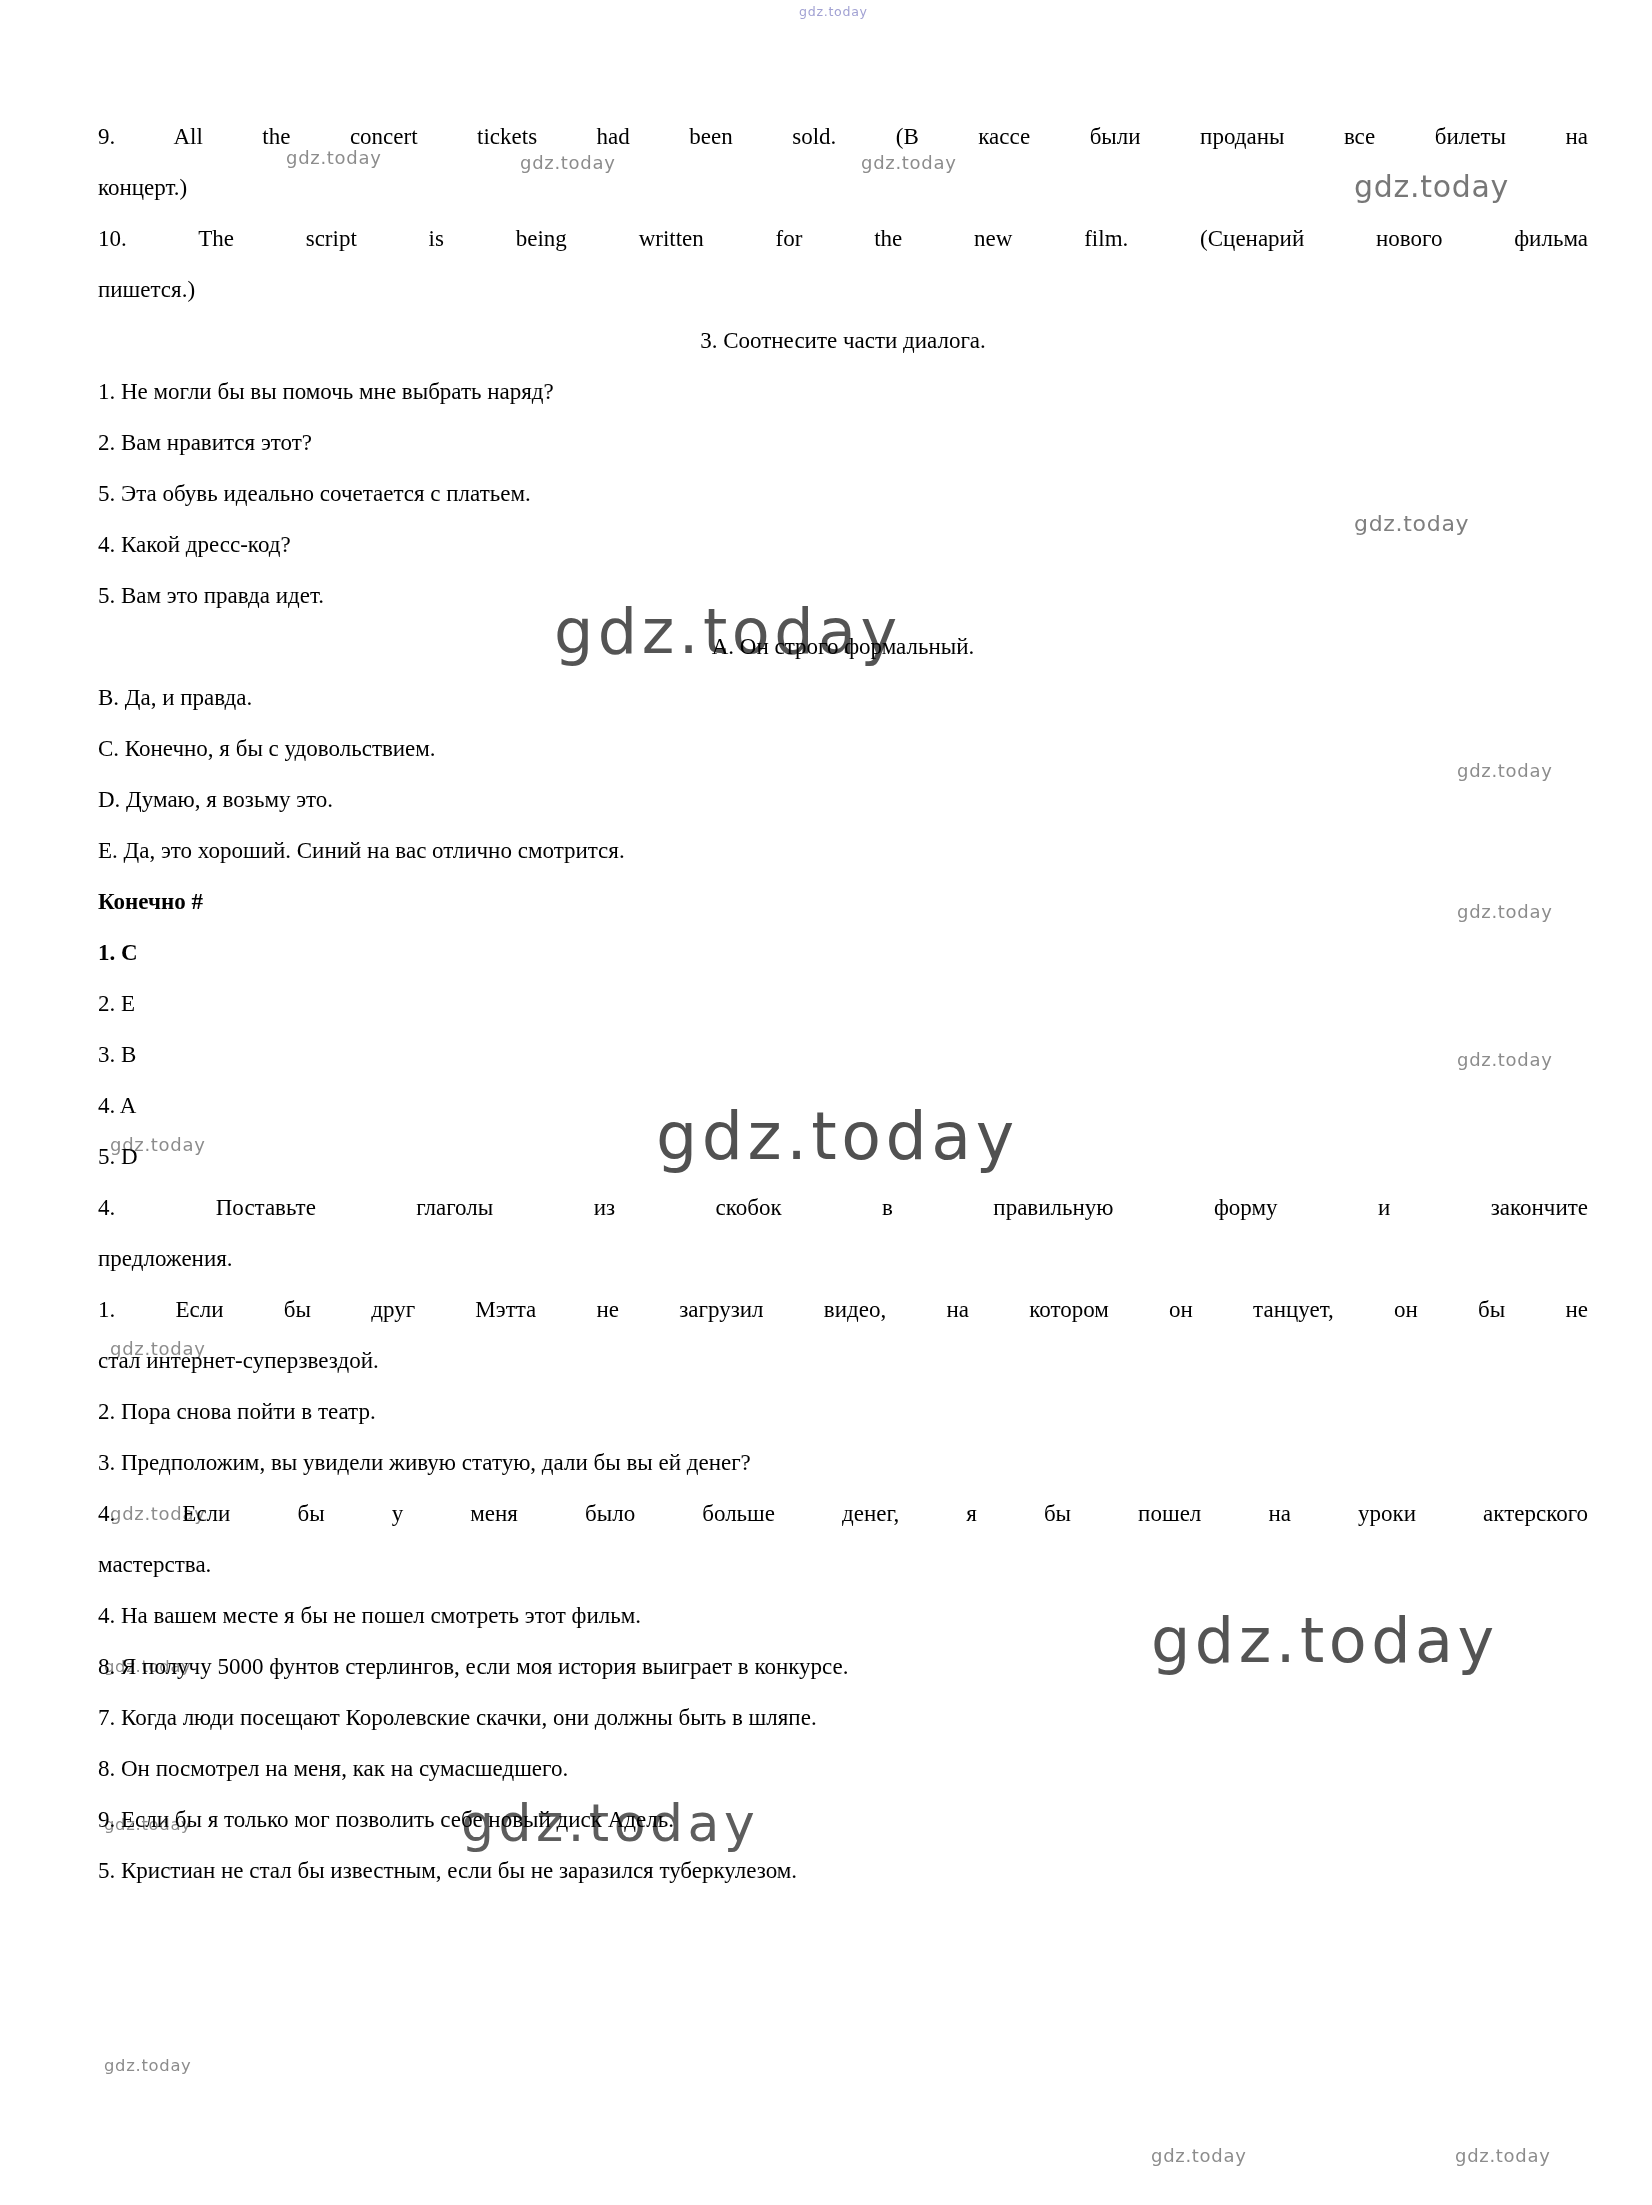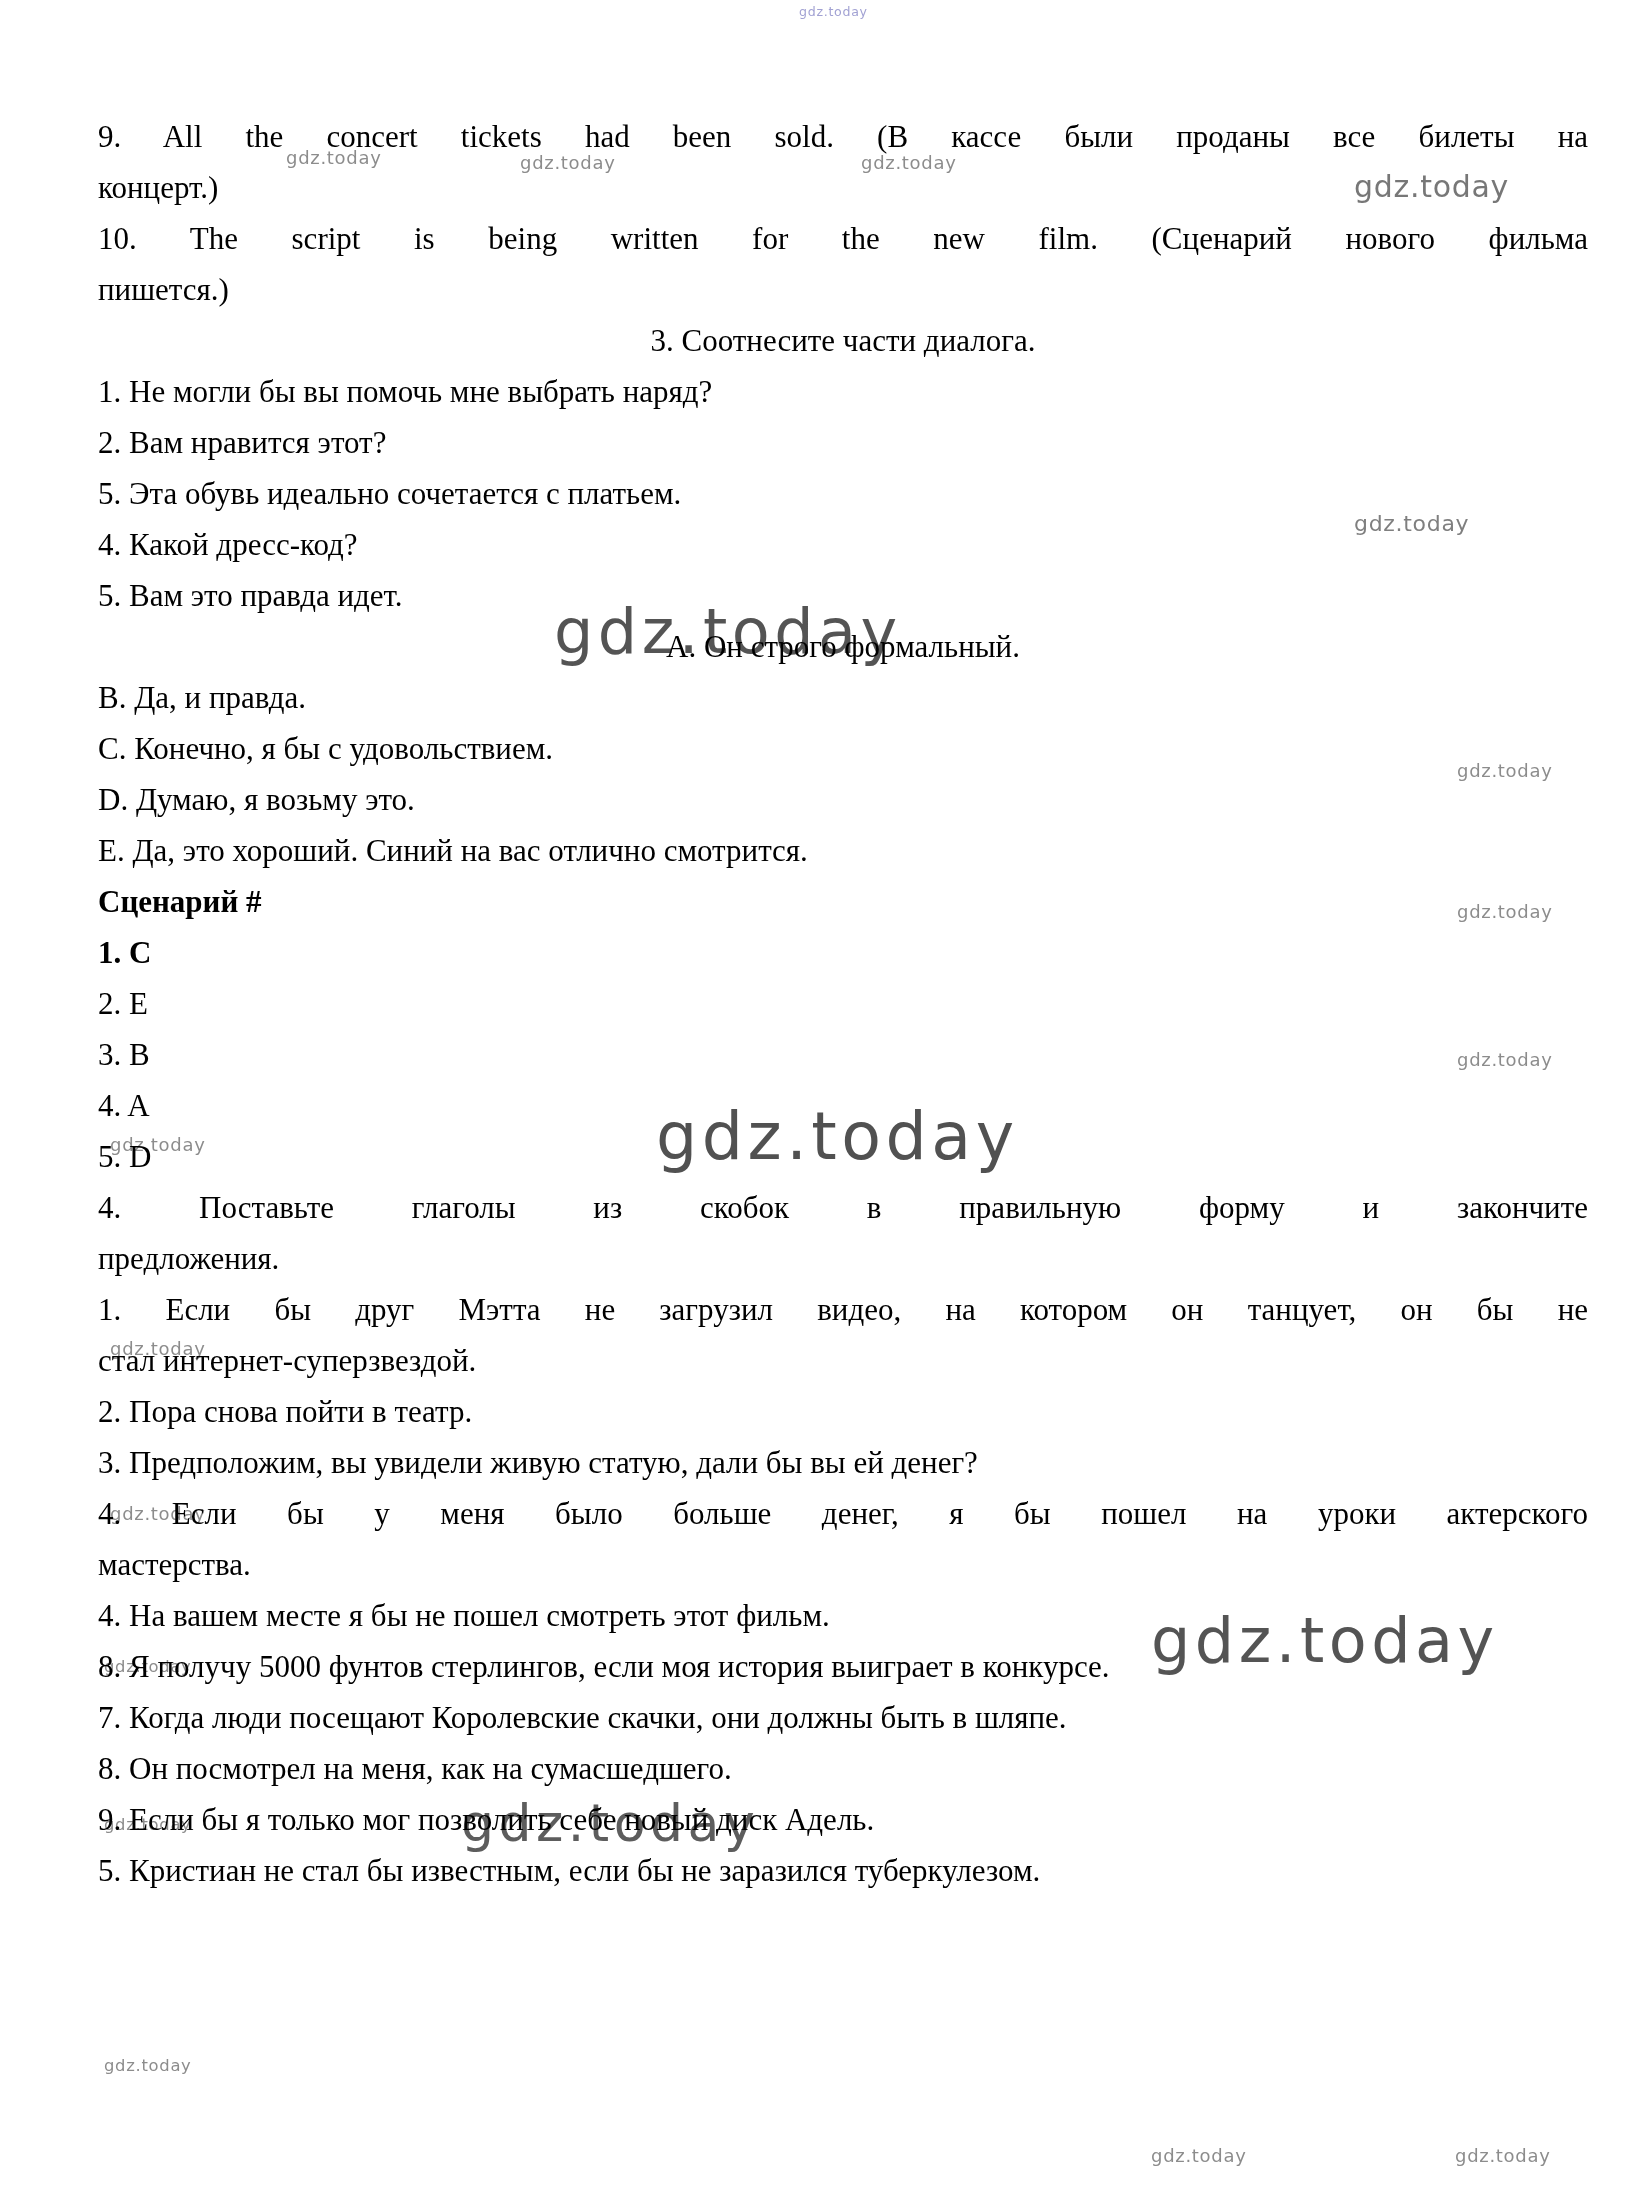--- a/index.html
+++ b/index.html
@@ -10,21 +10,21 @@
     background: #ffffff;
     overflow: hidden;
     margin: 0 auto;
   }
   .doc {
     position: absolute;
     left: 98px;
     top: 111px;
     width: 1490px;
     font-family: "Liberation Serif", serif;
-    font-size: 31px;
+    font-size: 23px;
     line-height: 51px;
     color: #000000;
   }
   p.ln { margin: 0; }
   .just { text-align: justify; text-align-last: justify; }
   .bold { font-weight: bold; }
   .gap1 { margin-top: 51px; text-align: center; }
   .gap2 { margin-top: 101px; }
   .gaps { margin-top: 33px; font-weight: bold; }
   .wm-layer { position: absolute; left: 0; top: 0; width: 100%; height: 100%; pointer-events: none; }
@@ -81,21 +81,21 @@
     <p class="ln">5. Эта обувь идеально сочетается с платьем.</p>
     <p class="ln">4. Какой дресс-код?</p>
     <p class="ln">5. Вам это правда идет.</p>
 
     <p class="ln gap1">A. Он строго формальный.</p>
     <p class="ln">B. Да, и правда.</p>
     <p class="ln">C. Конечно, я бы с удовольствием.</p>
     <p class="ln">D. Думаю, я возьму это.</p>
     <p class="ln">E. Да, это хороший. Синий на вас отлично смотрится.</p>
 
-    <p class="ln bold gap2">Сценарий #</p>
+    <p class="ln bold gap2">Конечно #</p>
     <p class="ln gaps">1. C</p>
     <p class="ln">2. E</p>
     <p class="ln">3. B</p>
     <p class="ln">4. A</p>
     <p class="ln">5. D</p>
 
     <p class="ln just gap1">4. Поставьте глаголы из скобок в правильную форму и закончите</p>
     <p class="ln">предложения.</p>
     <p class="ln just">1. Если бы друг Мэтта не загрузил видео, на котором он танцует, он бы не</p>
     <p class="ln">стал интернет-суперзвездой.</p>

